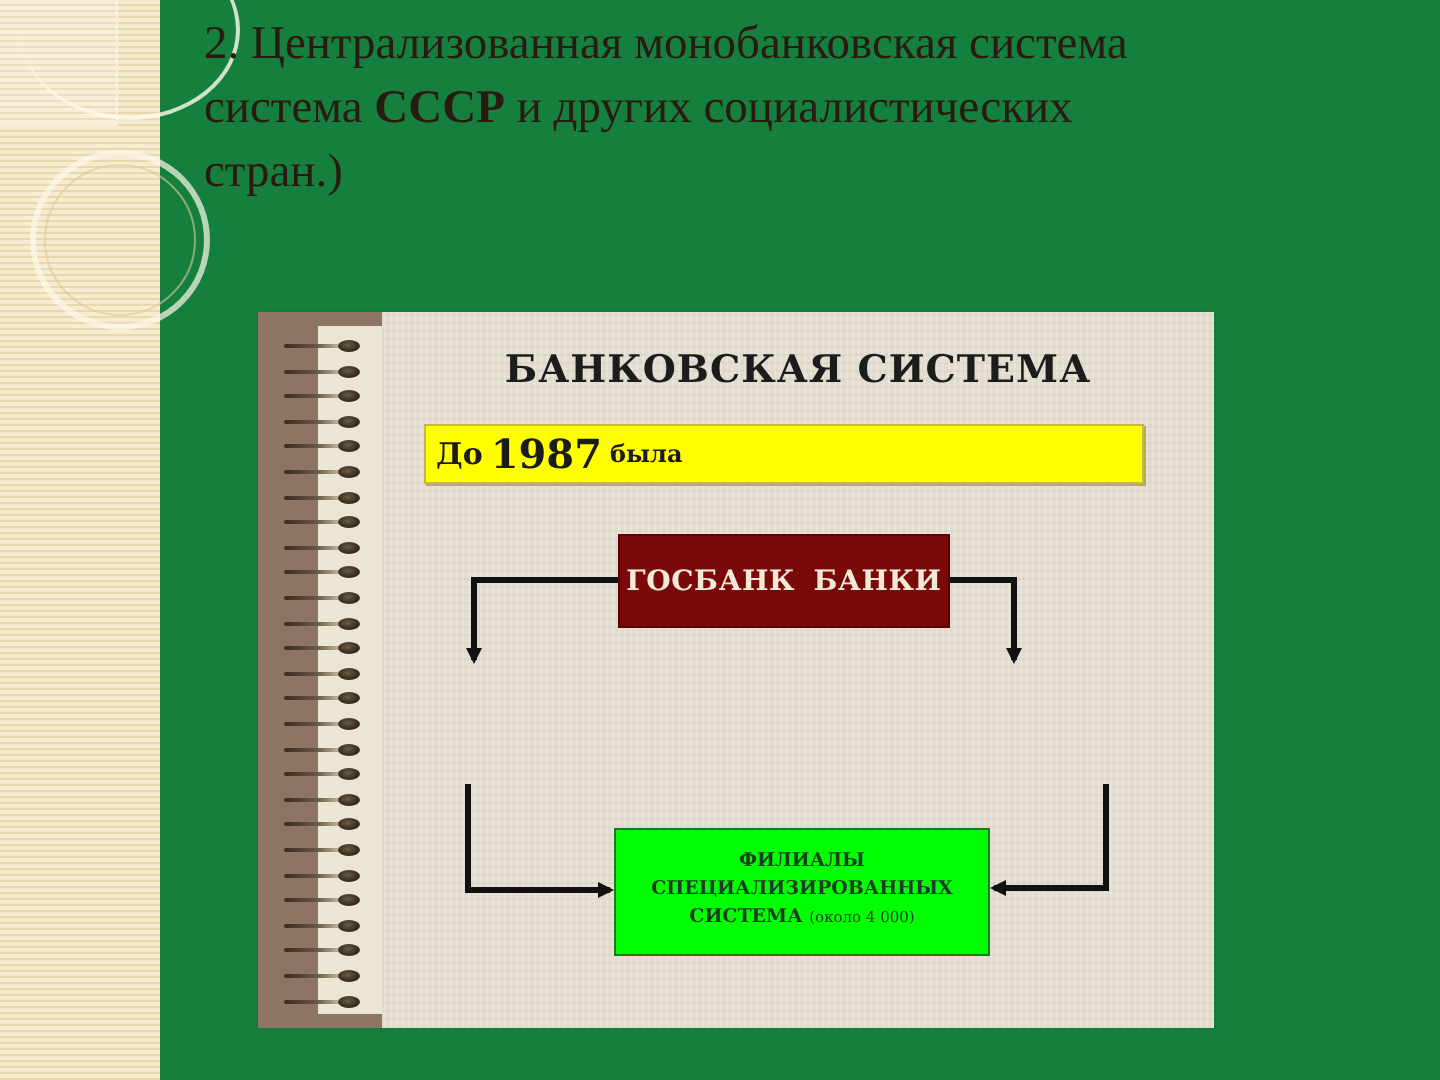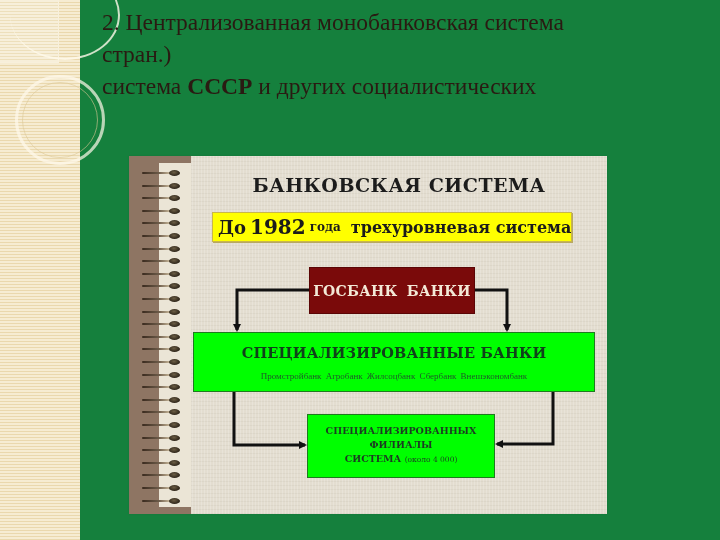--- a/index.html
+++ b/index.html
@@ -147,21 +147,21 @@
       box-shadow: 1px 1px 0 #b8a860;
       box-sizing: border-box;
       font-family: "DejaVu Serif", serif;
       font-weight: bold;
       color: #1b1b1b;
       white-space: nowrap;
       display: flex;
       align-items: center;
       padding-left: 5px;
     }
-    .period-box .pb-small { font-size: 18px; }
+    .period-box .pb-small { font-size: 15px; }
     .period-box .pb-year { font-size: 20px; margin: 0 4px; }
     .period-box .pb-small2 { font-size: 12px; margin-right: 10px; }
     .period-box .pb-main { font-size: 16px; }
 
     .gosbank {
       position: absolute;
       left: 180px; top: 111px;
       width: 166px; height: 47px;
       background: #7a0a0a;
       box-sizing: border-box;
@@ -242,22 +242,22 @@
 
   <div class="left-strip">
     <div class="deco-square"></div>
     <div class="deco-curve"></div>
     <div class="deco-arc"></div>
     <div class="deco-arc-inner"></div>
   </div>
 
   <div class="heading">
     <div>2. Централизованная монобанковская система</div>
+    <div><span>система </span><b>СССР</b><span> и других социалистических</span></div>
     <div>стран.)</div>
-    <div><span>система </span><b>СССР</b><span> и других социалистических</span></div>
   </div>
 
   <div class="diagram">
     <div class="binding"></div>
     <div class="binding-top"></div>
     <div class="binding-bottom"></div>
     <div class="page-edge"></div>
 
     <div id="rings">
         <div class="ring ring-wire" style="top: 16px;"></div>
@@ -313,47 +313,42 @@
         <div class="ring ring-wire" style="top: 331px;"></div>
         <div class="ring ring-hole" style="top: 329px;"></div>
         <div class="ring ring-wire" style="top: 343.6px;"></div>
         <div class="ring ring-hole" style="top: 341.6px;"></div>
       </div>
 
     <div class="d-title">БАНКОВСКАЯ   СИСТЕМА</div>
 
     <div class="period-box">
       <span class="pb-small">До</span>
-      <span class="pb-year">1982</span>
-      <span class="pb-small2">года</span>
-      <span class="pb-main">трехуровневая система</span>
+      <span class="pb-year">1987</span>
+      <span class="pb-small2">была</span>
     </div>
 
     <svg class="arrows" viewBox="0 0 478 358">
       <defs>
         <marker id="ah" markerWidth="8" markerHeight="8" refX="6" refY="4" orient="auto" markerUnits="userSpaceOnUse">
           <path d="M0,0 L8,4 L0,8 Z" fill="#111"></path>
         </marker>
       </defs>
 
       <polyline points="180,134 108,134 108,174" fill="none" stroke="#111" stroke-width="3" marker-end="url(#ah)"></polyline>
 
       <polyline points="346,134 378,134 378,174" fill="none" stroke="#111" stroke-width="3" marker-end="url(#ah)"></polyline>
 
       <polyline points="105,236 105,289 176,289" fill="none" stroke="#111" stroke-width="3" marker-end="url(#ah)"></polyline>
 
       <polyline points="424,236 424,288 368,288" fill="none" stroke="#111" stroke-width="3" marker-end="url(#ah)"></polyline>
     </svg>
 
     <div class="gosbank">ГОСБАНК  БАНКИ</div>
 
-    <div class="spec-banks">
-      <div class="sb-title">СПЕЦИАЛИЗИРОВАННЫЕ БАНКИ</div>
-      <div class="sb-list">Промстройбанк  Агробанк  Жилсоцбанк  Сбербанк  Внешэкономбанк</div>
-    </div>
 
     <div class="branches">
+      <div>ФИЛИАЛЫ</div>
       <div>СПЕЦИАЛИЗИРОВАННЫХ</div>
-      <div>ФИЛИАЛЫ</div>
       <div><span>СИСТЕМА</span> <span class="br-note">(около 4 000)</span></div>
     </div>
   </div>
 </div>
 
 </body></html>

